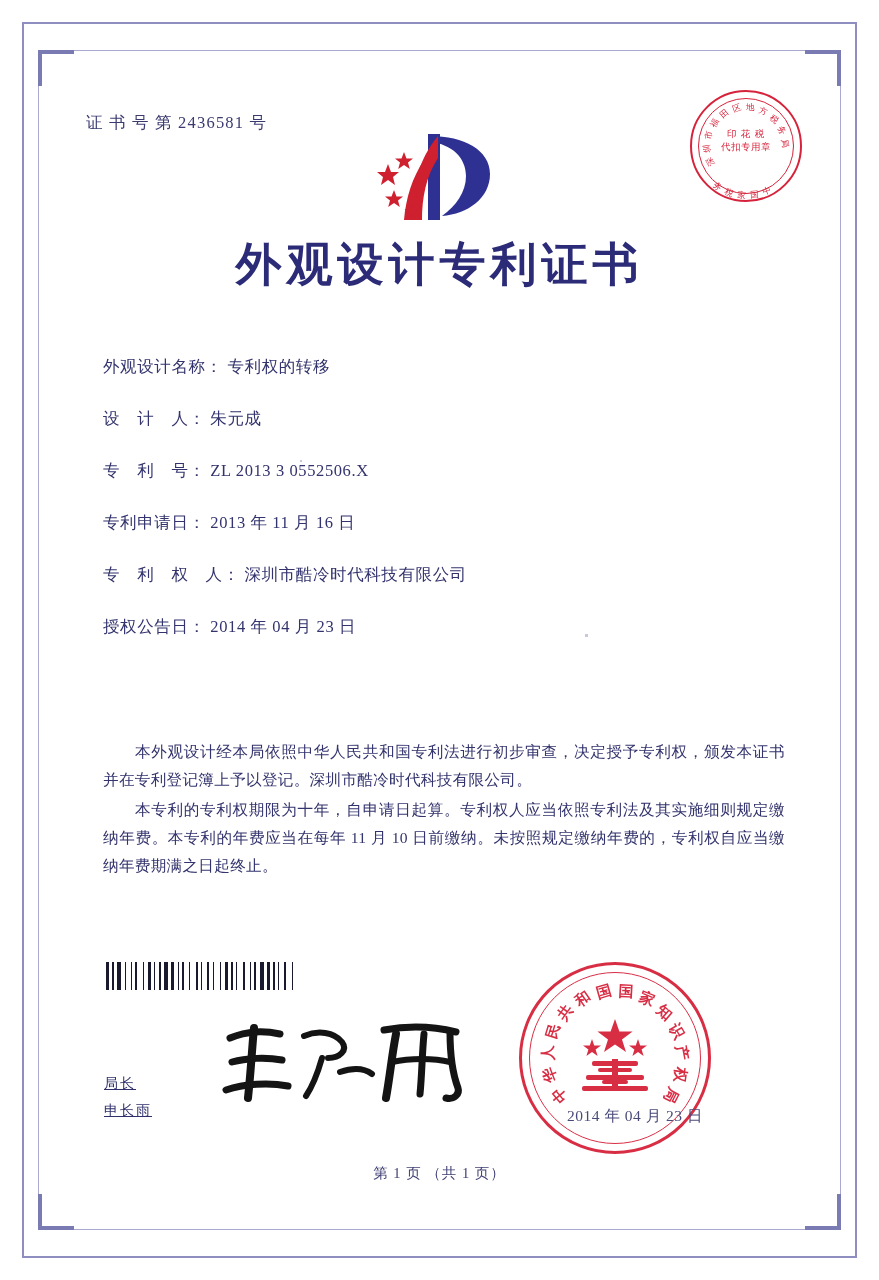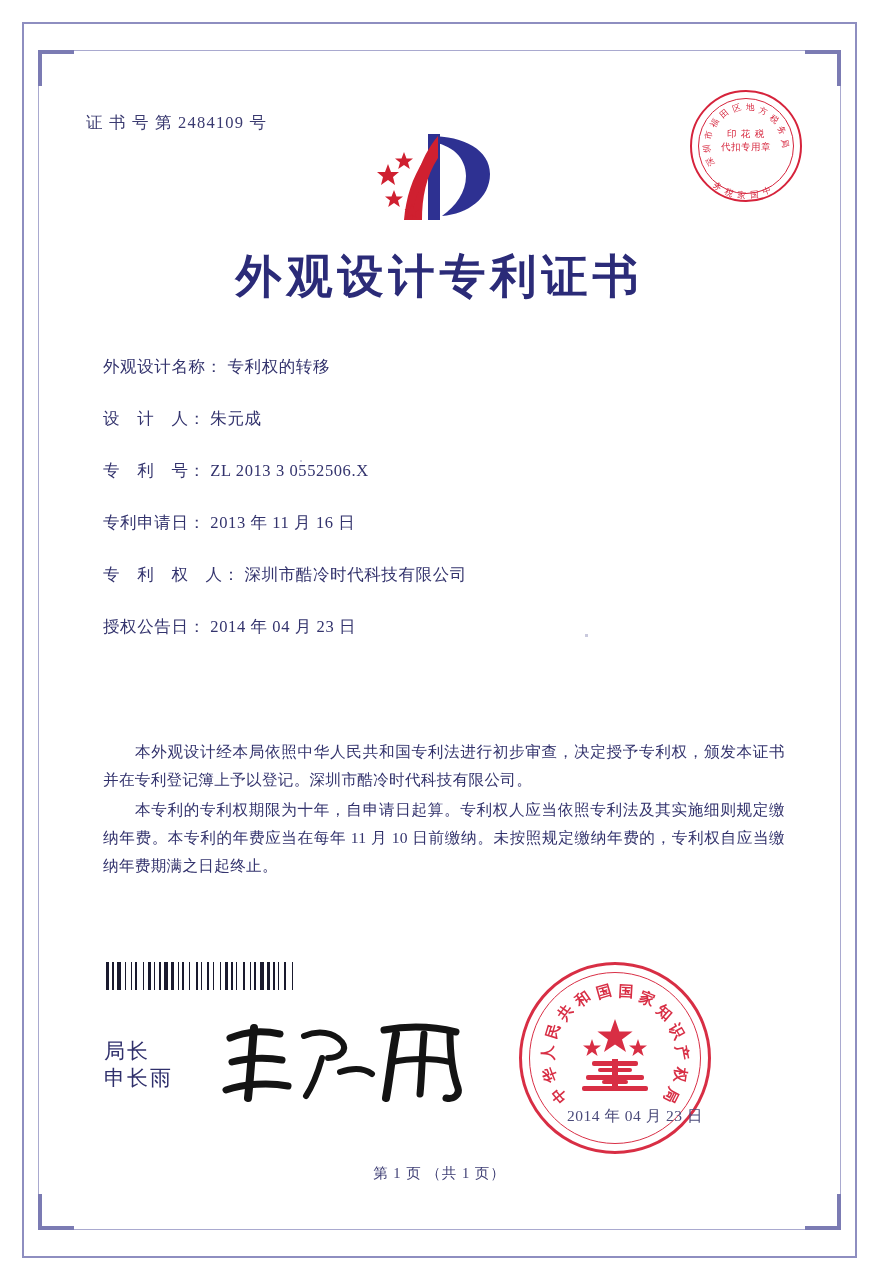--- a/index.html
+++ b/index.html
@@ -104,21 +104,20 @@
   
   .title {
     position: absolute;
     left: 0; right: 0; top: 234px;
     text-align: center;
     font-size: 46px;
     font-weight: bold;
     letter-spacing: 5px;
     color: #2b2b78;
     font-family: "Liberation Serif", "DejaVu Serif", serif;
-    margin-top: 12px;
   }
 
   
   .fields {
     position: absolute;
     left: 103px; top: 356px;
     width: 680px;
   }
   .field-row {
     font-size: 16.5px;
@@ -156,25 +155,26 @@
     position: absolute;
     top: 0;
     height: 28px;
     background: #1a1a2e;
     display: block;
   }
 
   
   .director {
     position: absolute;
-    left: 104px; top: 1038px;
-    font-size: 21px;
+    left: 104px; top: 1070px;
+    font-size: 14px;
     line-height: 27px;
     color: #2f2f6b;
     letter-spacing: 2px;
+    text-decoration: underline;
   }
   .signature {
     position: absolute;
     left: 218px; top: 1014px;
     width: 260px; height: 92px;
     color: #111;
   }
 
   
   .stamp-main {
@@ -239,21 +239,21 @@
 
 <div class="page">
 
   <div class="border-outer"></div>
   <div class="border-inner"></div>
   <div class="corner tl"></div>
   <div class="corner tr"></div>
   <div class="corner bl"></div>
   <div class="corner br"></div>
 
-  <div class="cert-no">证 书 号 第 2484109 号</div>
+  <div class="cert-no">证 书 号 第 2436581 号</div>
 
   <div class="logo">
     <svg viewBox="0 0 140 96" width="140" height="96" aria-hidden="true">
 
       <path d="M62 8 C96 8 122 22 122 46 C122 70 100 86 74 88 C88 78 98 64 98 48 C98 30 84 16 62 14 Z" fill="#2e3192"></path>
       <path d="M60 6 L72 6 L72 92 L60 92 Z" fill="#2e3192"></path>
 
       <path d="M44 92 C44 60 50 32 70 8 L70 30 C58 48 54 70 54 92 Z" fill="#cf2030"></path>
       <path d="M36 92 C38 70 44 50 56 32 L56 54 C48 66 45 78 44 92 Z" fill="#cf2030"></path>
 

